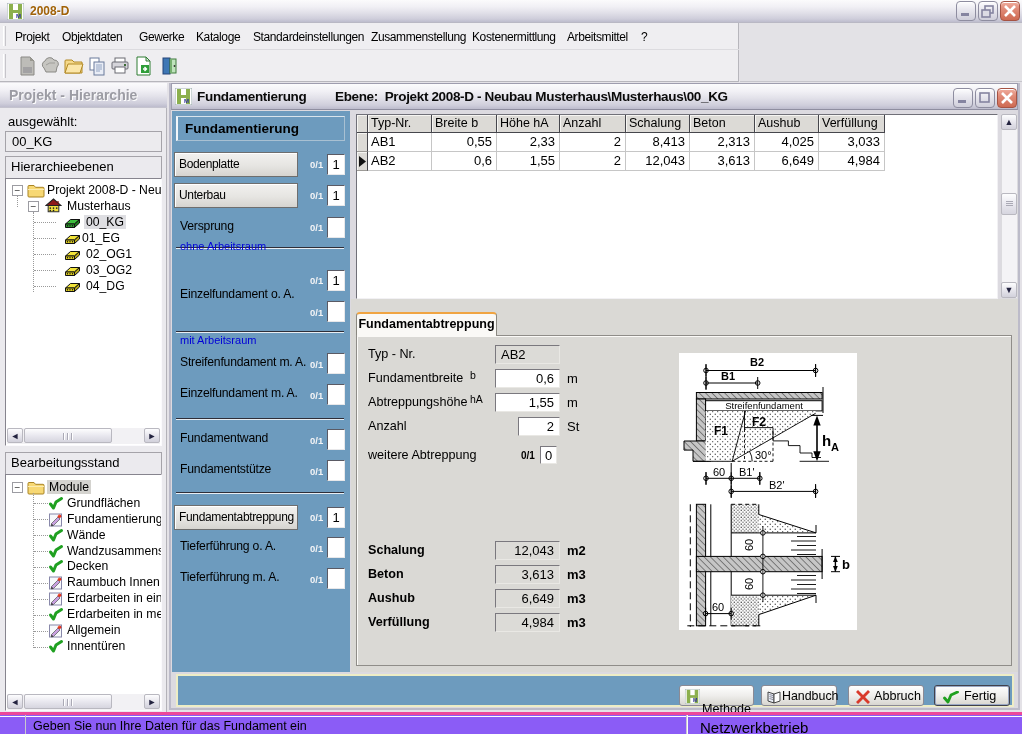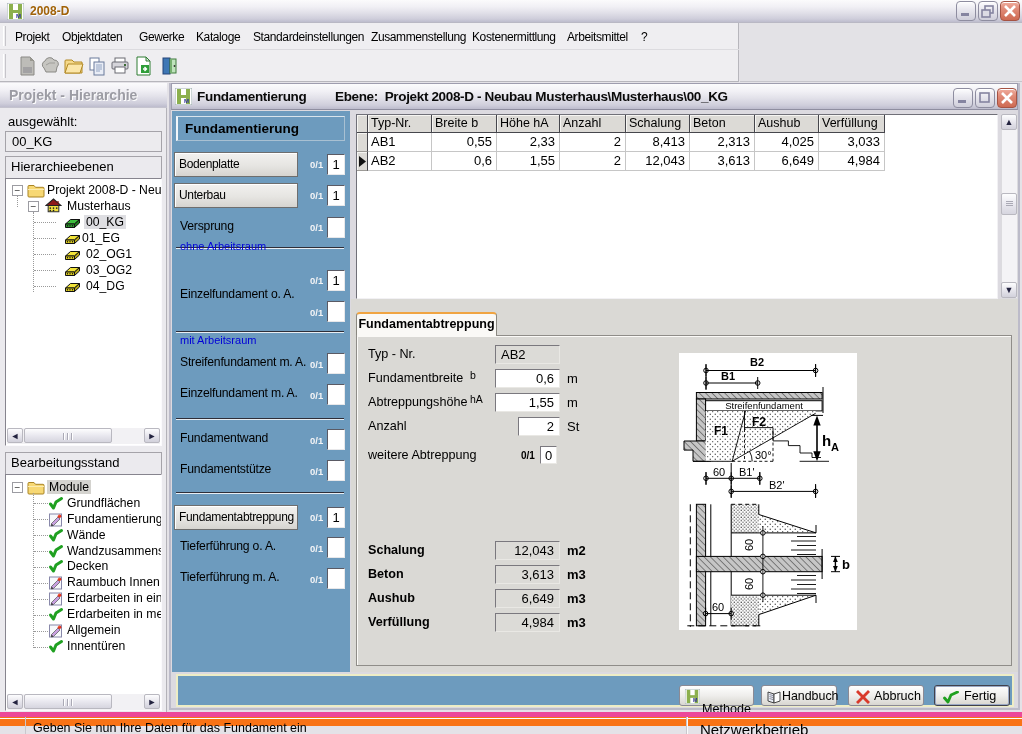--- a/index.html
+++ b/index.html
@@ -634,21 +634,21 @@
       </div>
       <div class="xpbtn" style="left:756px;top:9px;width:76px;border-color:#41414B;box-shadow:inset 0 0 0 1px #9AA8C4">
         <svg width="16" height="13" viewBox="0 0 16 13" style="position:absolute;left:8px;top:5px">
             <path d="M1.5 7 L5 11 L8 4 L14.5 1" fill="none" stroke="#1FA020" stroke-width="2.8" stroke-linecap="round" stroke-linejoin="round"></path>
           </svg>
         <span style="position:absolute;left:29px;top:3px;font-size:12.6px">Fertig</span>
       </div>
     </div>
   </div>
 
-  <div class="abs" style="left:0;top:712px;width:1022px;height:14px;background:#f97316;border-top:5px solid #ec4899">
+  <div class="abs" style="left:0;top:712px;width:1022px;height:22px;background:#8b5cf6;border-top:3px solid #ec4899">
     <div class="abs" style="left:0;top:1px;width:1022px;height:1px;background:#FBFBFC"></div>
     <div class="abs" style="left:25px;top:0;width:1px;height:23px;background:#C9C8CD"></div>
     <div class="abs" style="left:33px;top:4px;font-size:12.5px">Geben Sie nun Ihre Daten für das Fundament ein</div>
     <div class="abs" style="left:686px;top:0;width:1px;height:23px;background:#C9C8CD"></div>
     <div class="abs" style="left:687px;top:0;width:1px;height:23px;background:#FBFBFC"></div>
     <div class="abs" style="left:700px;top:4px;font-size:15px">Netzwerkbetrieb</div>
 
   </div>
 </div>
 

